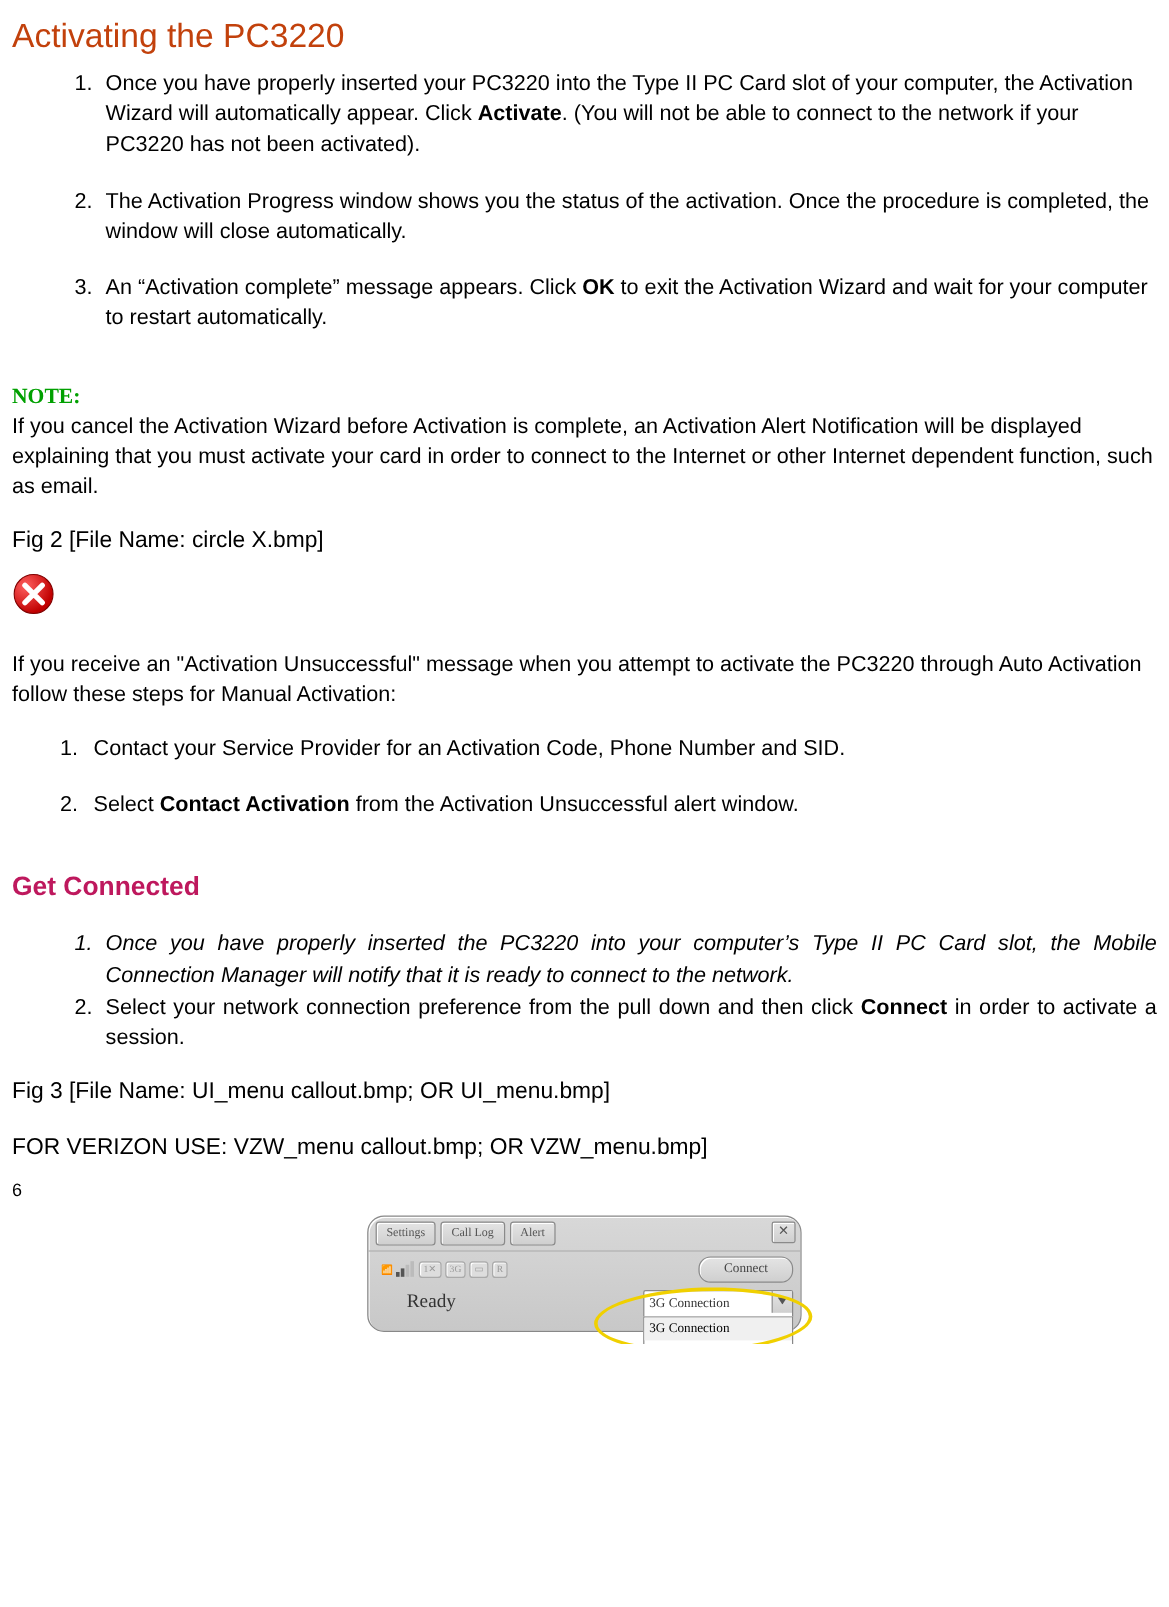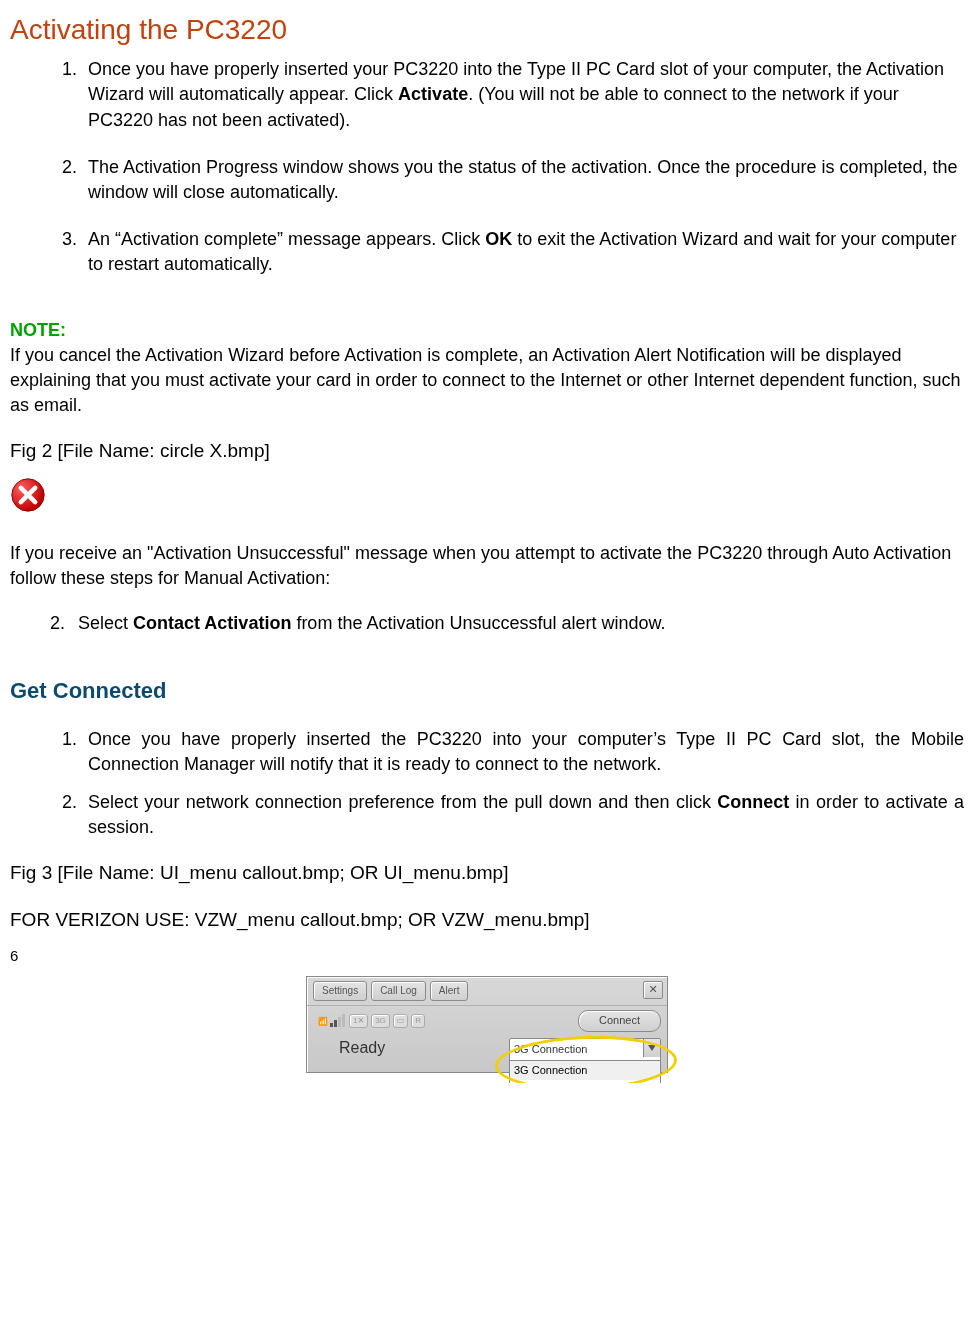--- a/index.html
+++ b/index.html
@@ -14,21 +14,21 @@
     }
     h1.heading {
       font-size: 28px;
       font-weight: normal;
       color: #c2410c;
       margin: 0 0 8px 0;
     }
     h2.subheading {
       font-size: 22px;
       font-weight: bold;
-      color: #0c4a6e;
+      color: #be185d;
       margin: 40px 0 20px 0;
     }
     ol.numbered {
       list-style-type: decimal;
       padding-left: 72px;
       margin: 0;
     }
     ol.numbered > li {
       margin-bottom: 22px;
       padding-left: 6px;
@@ -41,20 +41,21 @@
     }
     .manual-list .num {
       display: inline-block;
       width: 28px;
     }
     .bold { font-weight: bold; }
     .note-label {
       color: #00a000;
       font-weight: bold;
       margin-top: 40px;
+      font-family: Liberation Serif, serif;
     }
     .note-body {
     }
     .fig-caption {
       font-size: 19px;
       margin: 20px 0 12px 0;
     }
     .circle-x {
       width: 36px;
       height: 36px;
@@ -72,23 +73,23 @@
     .ui-wrap {
       display: flex;
       justify-content: center;
       margin-top: 10px;
     }
     .ui-box {
       width: 360px;
       position: relative;
       background: linear-gradient(#d8d8d8,#c8c8c8);
       border: 1px solid #888;
-      border-radius: 0;
-      box-shadow: inset 1px 1px 0 #fff;
-      font-family: Liberation Sans, sans-serif;
+      border-radius: 14px;
+      box-shadow: inset 1px 1px 0 #fff;
+      font-family: Liberation Serif, serif;
       font-size: 11px;
     }
     .ui-titlebar {
       display: flex;
       align-items: center;
       gap: 4px;
       padding: 4px 6px;
       border-bottom: 1px solid #b0b0b0;
     }
     .ui-titlebar .btn {
@@ -172,21 +173,21 @@
       border-radius: 10px;
       box-shadow: inset 1px 1px 0 #fff;
       padding: 2px 20px;
       font-size: 11px;
       color: #444;
       margin-bottom: 6px;
       cursor: pointer;
     }
     .ui-select {
       position: relative;
-      width: 152px;
+      width: 125px;
     }
     .ui-select-box {
       border: 1px solid #888;
       background: #fff;
       display: flex;
       align-items: center;
       padding: 2px 4px;
       font-size: 11px;
       color: #333;
       height: 18px;
@@ -258,27 +259,28 @@
       </radialGradient>
     </defs>
     <circle cx="20" cy="20" r="18" fill="url(#g1)" stroke="#800000" stroke-width="1"></circle>
     <path d="M12 12 L28 28 M28 12 L12 28" stroke="#fff" stroke-width="5" stroke-linecap="round"></path>
   </svg>
 </div>
 
 <p class="para">If you receive an "Activation Unsuccessful" message when you attempt to activate the PC3220 through Auto Activation follow these steps for Manual Activation:</p>
 
 <div class="manual-list">
+  <div class="item"><span class="num">1.</span><span>Contact your Service Provider for an Activation Code, Phone Number and SID.</span></div>
   <div class="item"><span class="num">2.</span><span>Select </span><span class="bold">Contact Activation</span><span> from the Activation Unsuccessful alert window.</span></div>
 </div>
 
 <h2 class="subheading">Get Connected</h2>
 
 <ol class="numbered justify">
-  <li style="margin-bottom:12px;"><span>Once you have properly inserted the PC3220 into your computer’s Type II PC Card slot, the Mobile Connection Manager will notify that it is ready to connect to the network.</span></li>
+  <li style="margin-bottom:2px;font-style:italic;"><span>Once you have properly inserted the PC3220 into your computer’s Type II PC Card slot, the Mobile Connection Manager will notify that it is ready to connect to the network.</span></li>
   <li style="margin-bottom:2px;"><span>Select your network connection preference from the pull down and then click </span><span class="bold">Connect</span><span> in order to activate a session.</span></li>
 </ol>
 
 <div class="fig-caption">Fig 3 [File Name: UI_menu callout.bmp; OR UI_menu.bmp]</div>
 <div class="fig-caption">FOR VERIZON USE:  VZW_menu callout.bmp; OR VZW_menu.bmp]</div>
 
 <div class="page-num">6</div>
 
 <div class="ui-wrap">
   <div class="ui-box">

